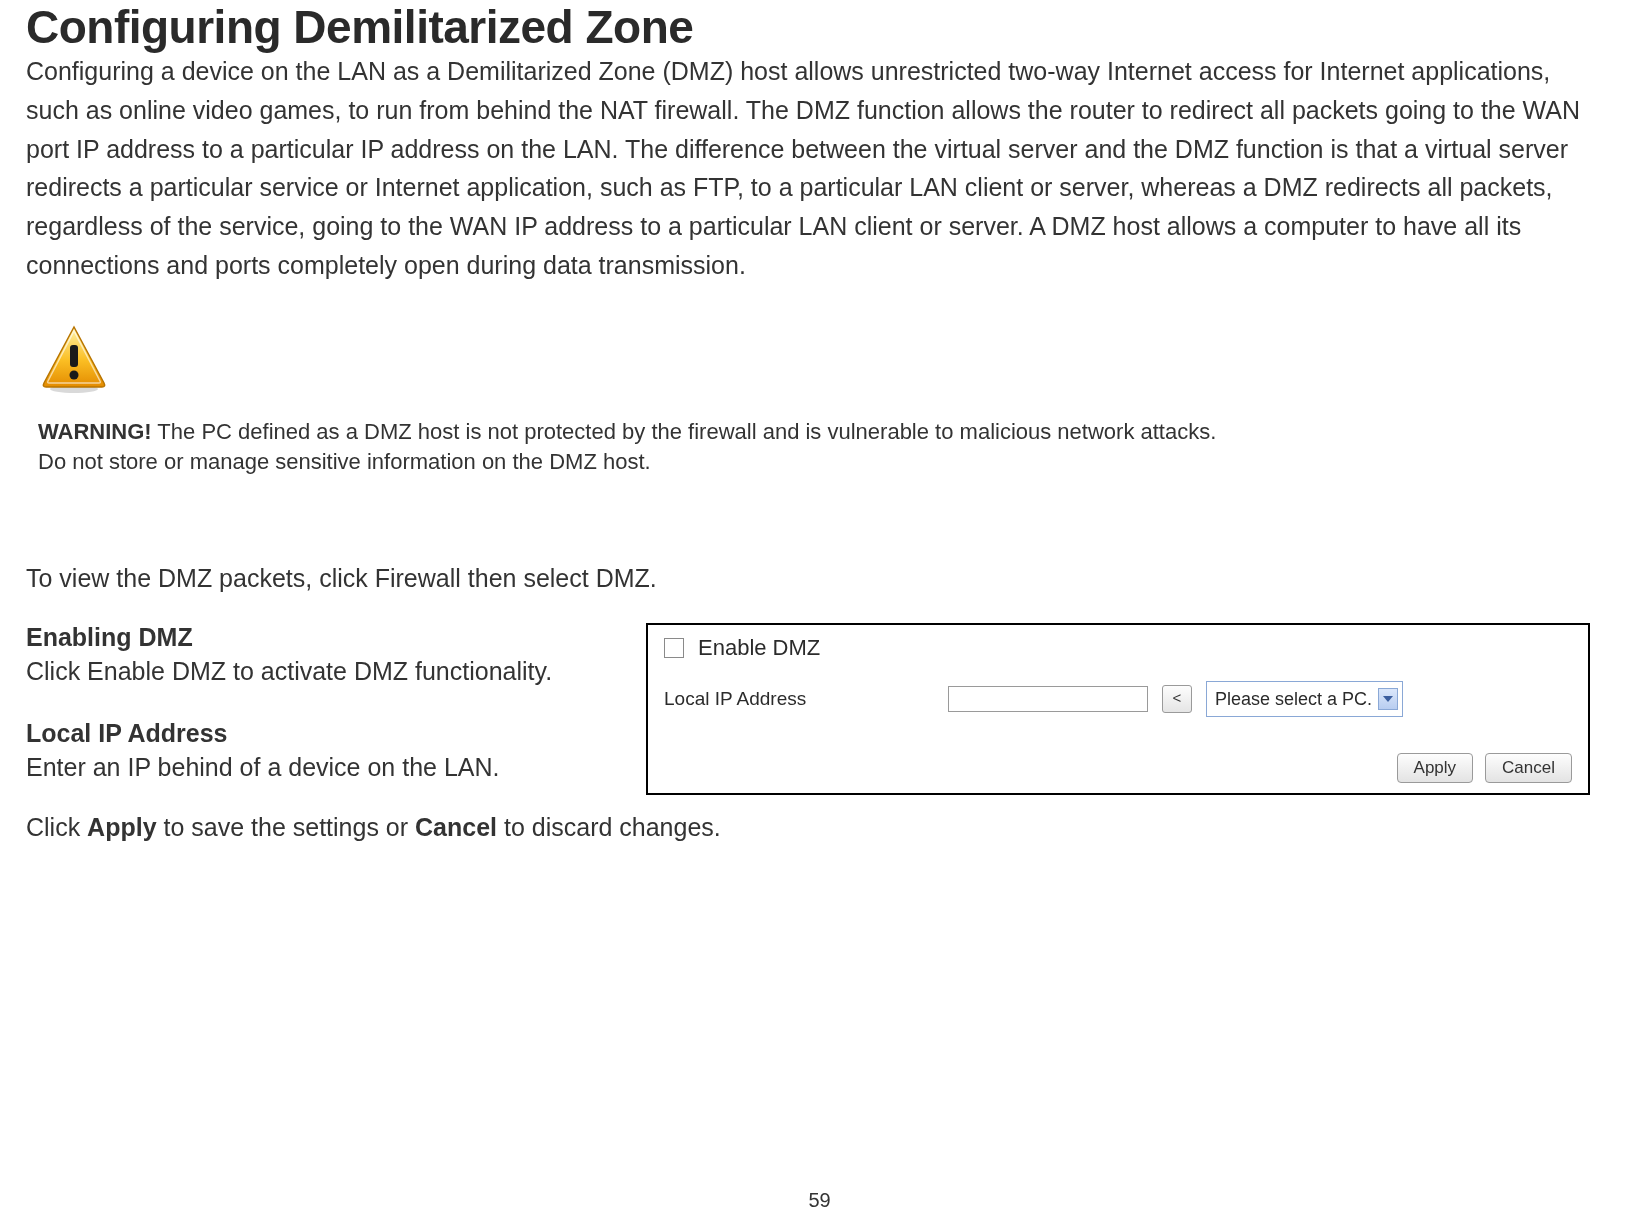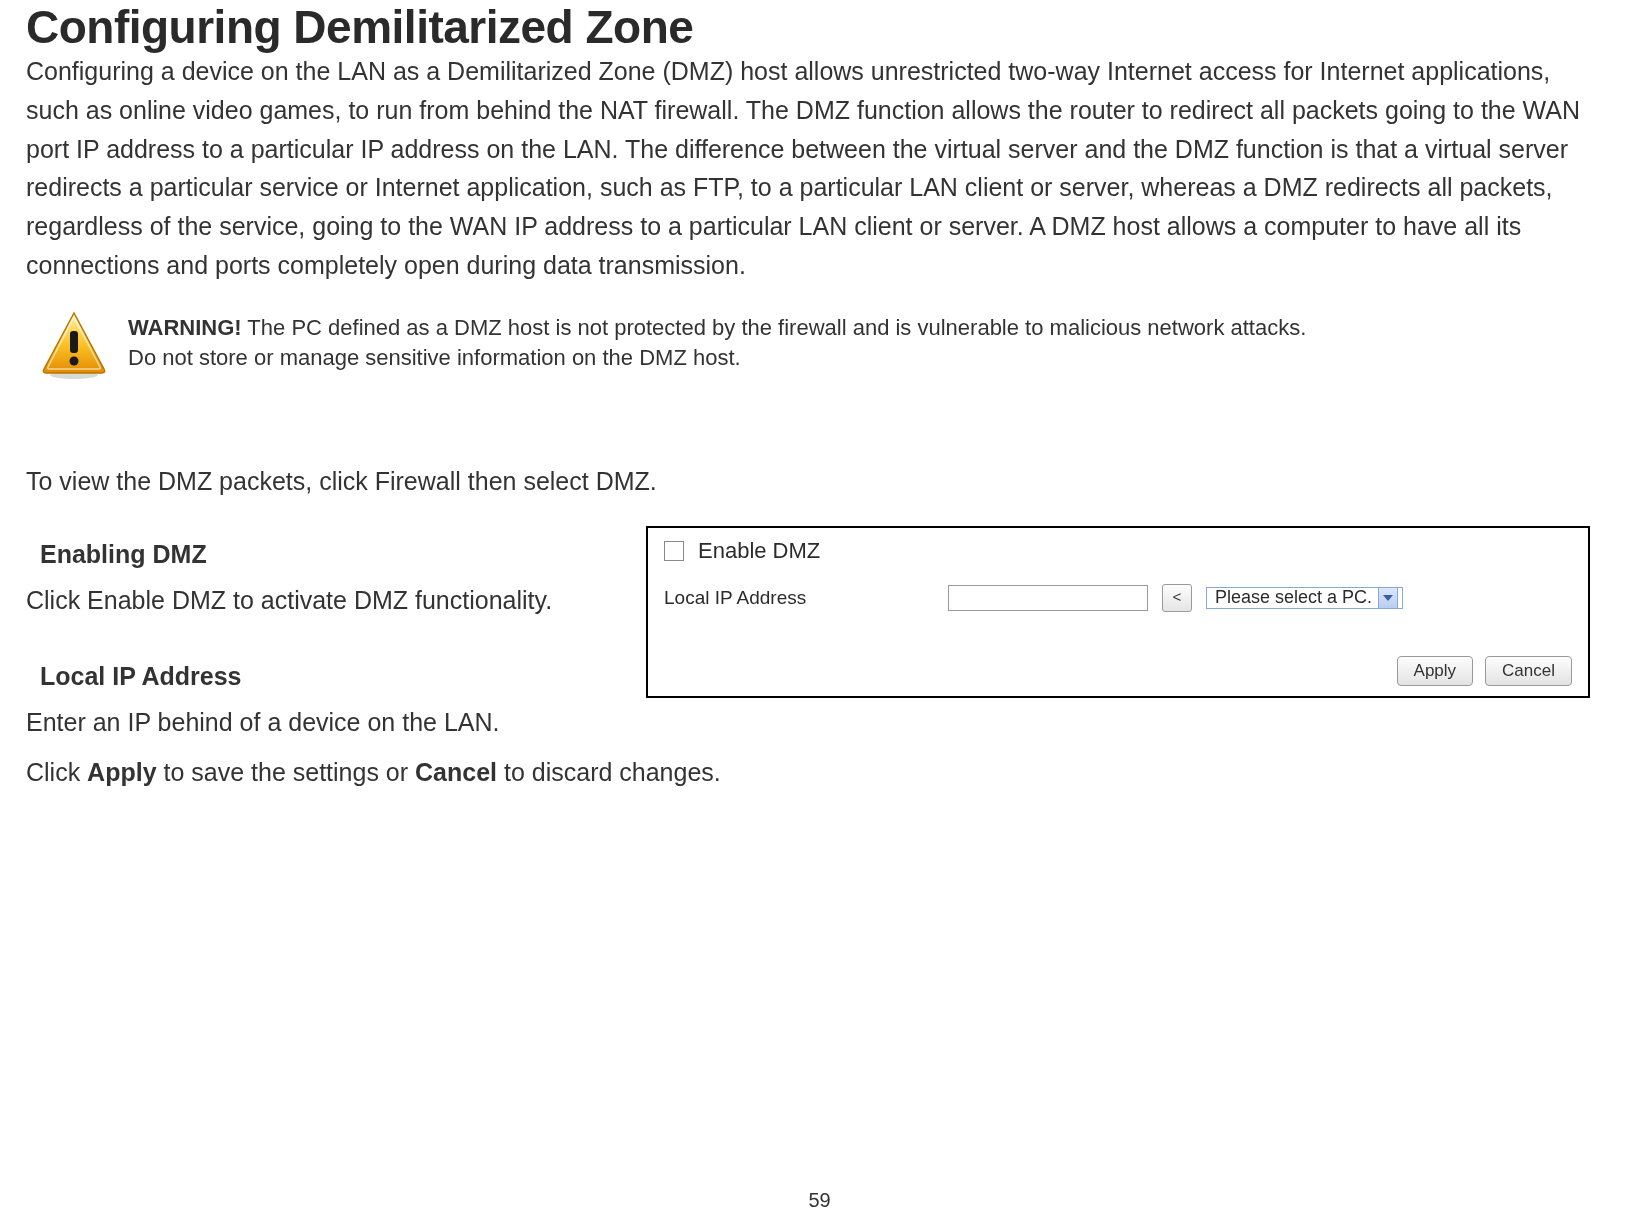--- a/index.html
+++ b/index.html
@@ -32,23 +32,24 @@
   p.intro {
     font-size: 25px;
     line-height: 1.55;
     margin: 2px 0 0 0;
     color: #333;
     max-width: 1580px;
   }
   .warning-block {
     display: flex;
     align-items: flex-start;
-    margin-top: 24px;
+    margin-top: 38px;
     gap: 18px;
     padding-left: 12px;
+    flex-direction: column;
   }
   .warning-text {
     font-size: 22px;
     line-height: 1.4;
     color: #333;
     padding-top: 4px;
   }
   .warning-text .bold { font-weight: 700; }
   .nav-line {
     font-size: 25px;
@@ -62,21 +63,21 @@
     margin-top: 30px;
     gap: 50px;
   }
   .left-col {
     flex: 0 0 570px;
     font-size: 25px;
     color: #333;
   }
   .section-hdr {
     font-weight: 700;
-    margin: 14px;
+    margin: 0;
   }
   .section-body {
     margin: 2px 0 0 0;
     line-height: 1.4;
   }
   .spacer { height: 30px; }
   .screenshot {
     flex: 0 0 944px;
     height: 172px;
     border: 2px solid #000;
@@ -125,21 +126,21 @@
     border: 1px solid #9a9a9a;
     border-radius: 3px;
     background: linear-gradient(#fdfdfd, #e5e5e5);
     font-size: 15px;
     text-align: center;
     line-height: 24px;
     color: #333;
     box-sizing: border-box;
   }
   .ss-select {
-    height: 22px;
+    height: 36px;
     border: 1px solid #8aa8d6;
     background: #fff;
     display: flex;
     align-items: center;
     padding: 0 4px 0 8px;
     box-sizing: border-box;
     gap: 6px;
   }
   .ss-select-text {
     font-size: 18px;

